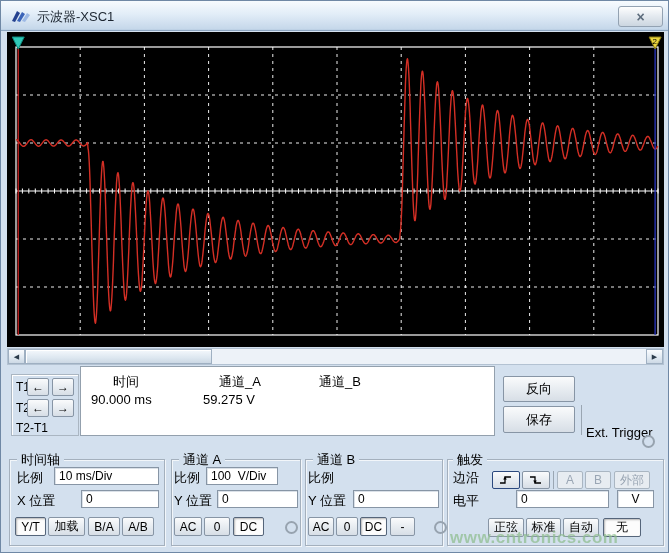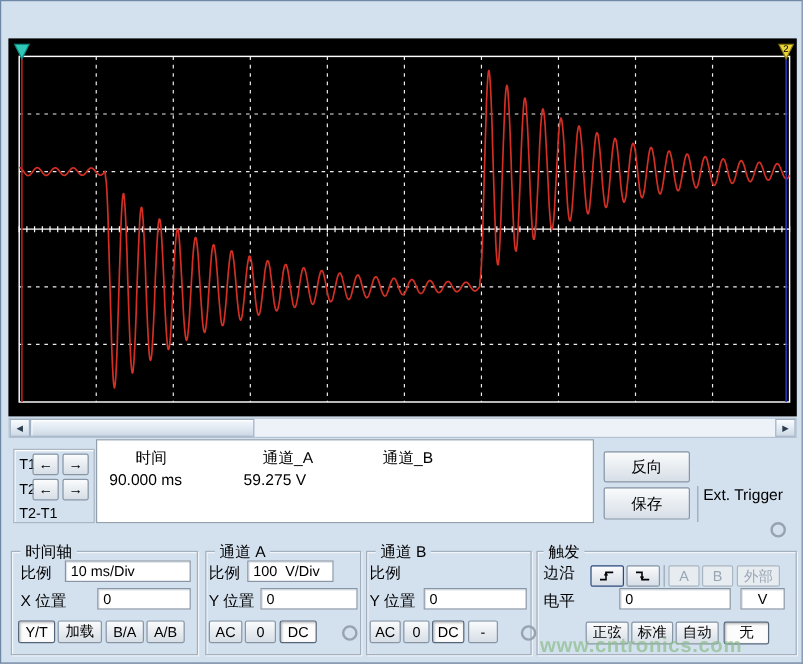--- a/index.html
+++ b/index.html
@@ -65,20 +65,31 @@
   .watermark{
     position:absolute;left:449px;top:527px;width:220px;font-size:17px;font-weight:bold;
     color:#8fbe8f;opacity:.72;letter-spacing:.5px;white-space:pre;pointer-events:none;
   }
 </style>
 </head>
 <body>
 
 <div class="win">
 
+  <div class="titlebar">
+    <svg class="title-icon" viewBox="0 0 20 15">
+      <path d="M1 12 L6 2 L9 4 L4 13 Z" fill="#24418f"></path>
+      <path d="M6 12 L11 3 L14 5 L9 13 Z" fill="#3a63b8"></path>
+      <path d="M11 12 L16 4 L19 6 L14 13 Z" fill="#9db9e4"></path>
+    </svg>
+    <div class="title-text">示波器-XSC1</div>
+    <div class="close-btn">
+      <span>×</span>
+    </div>
+  </div>
 
   <div class="blackarea">
     <svg id="scope-svg" width="657" height="315" viewBox="0 0 657 315">
         <line x1="73.2" y1="15" x2="73.2" y2="303" stroke="#ededed" stroke-width="1" stroke-dasharray="3 4"></line>
         <line x1="137.4" y1="15" x2="137.4" y2="303" stroke="#ededed" stroke-width="1" stroke-dasharray="3 4"></line>
         <line x1="201.6" y1="15" x2="201.6" y2="303" stroke="#ededed" stroke-width="1" stroke-dasharray="3 4"></line>
         <line x1="265.8" y1="15" x2="265.8" y2="303" stroke="#ededed" stroke-width="1" stroke-dasharray="3 4"></line>
         <line x1="330.0" y1="15" x2="330.0" y2="303" stroke="#ededed" stroke-width="1" stroke-dasharray="3 4"></line>
         <line x1="394.2" y1="15" x2="394.2" y2="303" stroke="#ededed" stroke-width="1" stroke-dasharray="3 4"></line>
         <line x1="458.4" y1="15" x2="458.4" y2="303" stroke="#ededed" stroke-width="1" stroke-dasharray="3 4"></line>
@@ -227,21 +238,21 @@
     <div class="ro-txt" style="left:138px;top:6px;">通道_A</div>
     <div class="ro-txt" style="left:238px;top:6px;">通道_B</div>
     <div class="ro-txt" style="left:10px;top:25px;">90.000 ms</div>
     <div class="ro-txt" style="left:122px;top:25px;">59.275 V</div>
     <div class="ro-txt" style="left:240px;top:25px;"></div>
   </div>
 
   <div class="btn" style="left:502px;top:375px;width:72px;height:26px;font-size:13px;"><span>反向</span></div>
   <div class="btn" style="left:502px;top:405px;width:72px;height:27px;font-size:13px;"><span>保存</span></div>
   <div class="vdiv" style="left:580px;top:404px;height:30px;"></div>
-  <div class="lbl" style="left:585px;top:404px;">Ext. Trigger</div>
+  <div class="lbl" style="left:585px;top:424px;">Ext. Trigger</div>
   <div class="term" style="left:641px;top:434px;"></div>
 
   <div class="groupbox" style="left:8px;top:458px;width:156px;height:87px;"></div>
   <div class="grouplabel" style="left:16px;top:450px;">时间轴</div>
   <div class="lbl" style="left:16px;top:468px;">比例</div>
   <div class="input" style="left:53px;top:466px;width:105px;height:18px;">10 ms/Div</div>
   <div class="lbl" style="left:16px;top:491px;">X 位置</div>
   <div class="input" style="left:80px;top:489px;width:78px;height:18px;">0</div>
   <div class="btn pressed" style="left:14px;top:516px;width:31px;height:19px;"><span>Y/T</span></div>
   <div class="btn" style="left:47px;top:516px;width:37px;height:19px;"><span>加载</span></div>

